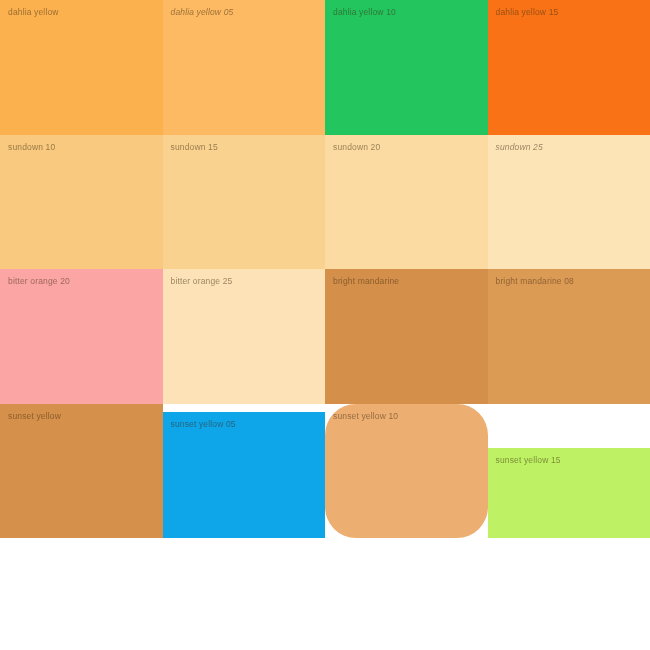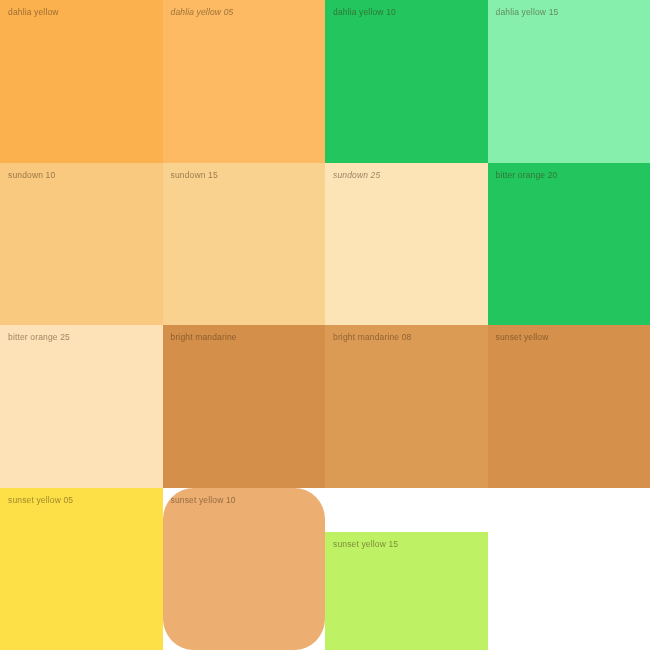--- a/index.html
+++ b/index.html
@@ -6,21 +6,21 @@
   html, body {
     margin: 0;
     padding: 0;
     background: #ffffff;
   }
   body {
     font-family: "Liberation Sans", sans-serif;
   }
   #palette-grid {
     width: 650px;
-    height: 650px;
+    height: 538px;
     display: grid;
     grid-template-columns: repeat(4, 1fr);
     grid-template-rows: repeat(4, 1fr);
     overflow: hidden;
   }
   .swatch {
     position: relative;
     box-sizing: border-box;
     width: 100%;
     height: 100%;
@@ -48,48 +48,51 @@
 <div id="palette-grid">
     <div class="swatch" style="background-color: rgb(252, 177, 79);">
       <span class="swatch-label">dahlia yellow</span>
     </div>
     <div class="swatch" style="background-color: rgb(253, 186, 98); font-style: italic;">
       <span class="swatch-label">dahlia yellow 05</span>
     </div>
     <div class="swatch" style="background-color: #22c55e;">
       <span class="swatch-label">dahlia yellow 10</span>
     </div>
-    <div class="swatch" style="background-color: #86efac;">
+    <div class="swatch" style="background-color: #f97316;">
       <span class="swatch-label">dahlia yellow 15</span>
     </div>
     <div class="swatch" style="background-color: rgb(248, 201, 126);">
       <span class="swatch-label">sundown 10</span>
     </div>
     <div class="swatch" style="background-color: rgb(249, 210, 143);">
       <span class="swatch-label">sundown 15</span>
     </div>
+    <div class="swatch" style="background-color: rgb(251, 219, 162);">
+      <span class="swatch-label">sundown 20</span>
+    </div>
     <div class="swatch" style="background-color: rgb(253, 228, 182); font-style: italic;">
       <span class="swatch-label">sundown 25</span>
     </div>
-    <div class="swatch" style="background-color: #22c55e; padding-left: 31px;">
+    <div class="swatch" style="background-color: #fca5a5; padding-left: 31px;">
       <span class="swatch-label">bitter orange 20</span>
     </div>
     <div class="swatch" style="background-color: rgb(252, 226, 182);">
       <span class="swatch-label">bitter orange 25</span>
     </div>
     <div class="swatch dark" style="background-color: rgb(212, 144, 74);">
       <span class="swatch-label">bright mandarine</span>
     </div>
     <div class="swatch dark" style="background-color: rgb(220, 155, 85);">
       <span class="swatch-label">bright mandarine 08</span>
     </div>
     <div class="swatch dark" style="background-color: rgb(213, 145, 75); text-decoration: underline;">
       <span class="swatch-label">sunset yellow</span>
     </div>
-    <div class="swatch dark" style="background-color: #fde047;">
+    <div class="swatch dark" style="background-color: #0ea5e9; margin-top: 8px;">
       <span class="swatch-label">sunset yellow 05</span>
     </div>
     <div class="swatch" style="background-color: rgb(237, 174, 114); border-radius: 31px;">
       <span class="swatch-label">sunset yellow 10</span>
     </div>
     <div class="swatch" style="background-color: #bef264; margin-top: 44px;">
       <span class="swatch-label">sunset yellow 15</span>
     </div>
   </div>
 

